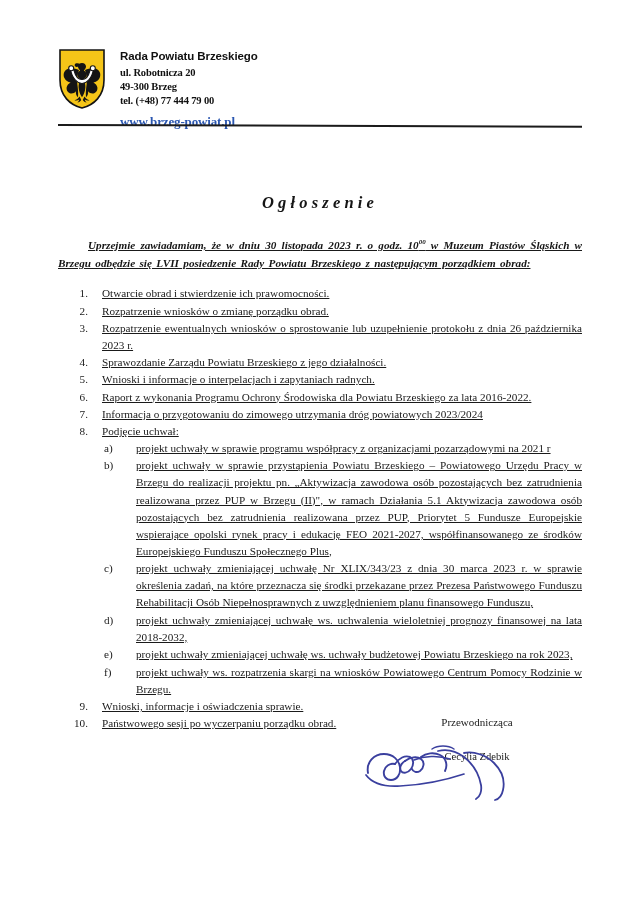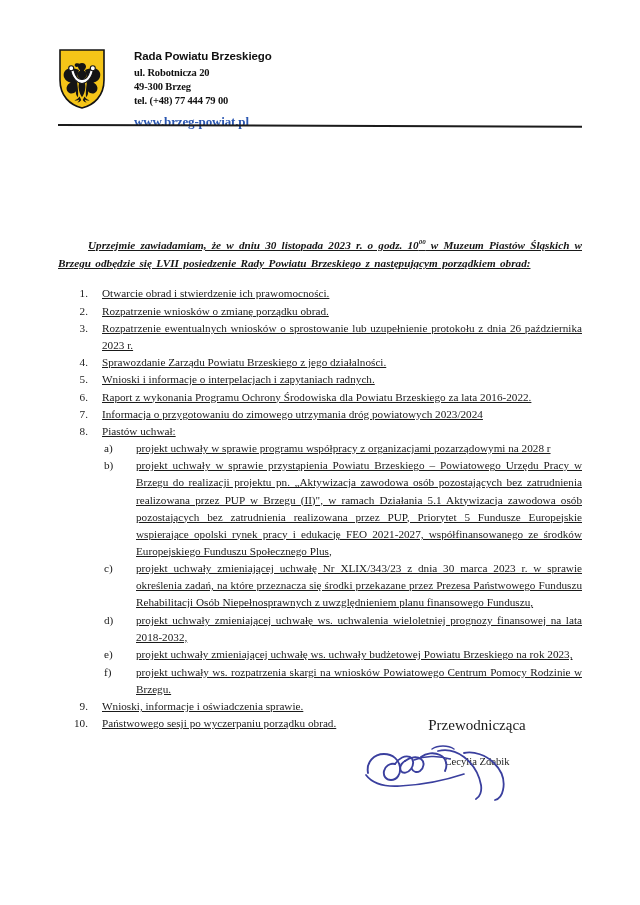--- a/index.html
+++ b/index.html
@@ -24,21 +24,21 @@
   }
 
   
   .letterhead {
     position: absolute;
     left: 58px;
     top: 48px;
     width: 524px;
     display: flex;
     align-items: flex-start;
-    gap: 28px;
+    gap: 14px;
   }
   .crest {
     width: 48px;
     height: 62px;
     flex: 0 0 48px;
     position: relative;
   }
   .crest svg { display: block; width: 48px; height: 62px; }
 
   .org-block {
@@ -175,21 +175,21 @@
 
   
   .signature-block {
     position: absolute;
     left: 372px;
     top: 715px;
     width: 210px;
     text-align: center;
   }
   .sig-role {
-    font-size: 15px;
+    font-size: 11px;
     line-height: 1.35;
     color: #1a1a1a;
     position: relative;
     z-index: 1;
   }
   .sig-name {
     font-size: 10.6px;
     line-height: 1.35;
     color: #1a1a1a;
     margin-top: 20px;
@@ -258,37 +258,38 @@
       <div class="org-name">Rada Powiatu Brzeskiego</div>
       <div class="org-line">ul. Robotnicza 20</div>
       <div class="org-line">49-300 Brzeg</div>
       <div class="org-line">tel. (+48) 77 444 79 00</div>
       <div class="org-url">www.brzeg-powiat.pl</div>
     </div>
   </div>
 
   <div class="rule"></div>
 
+  <div class="doc-title">Ogłoszenie</div>
 
   <div class="body-wrap">
 
     <p class="intro"><span>Uprzejmie zawiadamiam, że w dniu 30 listopada  2023 r.  o godz. 10</span><sup>00</sup><span> w Muzeum Piastów Śląskich w Brzegu  odbędzie  się LVII posiedzenie  Rady  Powiatu  Brzeskiego  z następującym porządkiem  obrad:</span></p>
 
     <ol class="agenda">
       <li>Otwarcie obrad i stwierdzenie ich prawomocności.</li>
       <li>Rozpatrzenie wniosków o zmianę porządku obrad.</li>
       <li>Rozpatrzenie ewentualnych wniosków o sprostowanie lub uzupełnienie protokołu z dnia 26 października 2023 r.</li>
       <li>Sprawozdanie Zarządu Powiatu Brzeskiego z jego działalności.</li>
       <li>Wnioski i informacje o interpelacjach i zapytaniach radnych.</li>
       <li>Raport z wykonania Programu Ochrony Środowiska dla Powiatu Brzeskiego za lata 2016-2022.</li>
       <li>Informacja o przygotowaniu do zimowego utrzymania dróg powiatowych 2023/2024</li>
       <li>
-        <span>Piastów uchwał:</span>
+        <span>Podjęcie uchwał:</span>
         <ol class="sub">
-          <li>projekt uchwały w sprawie programu współpracy z organizacjami pozarządowymi na 2028 r</li>
+          <li>projekt uchwały w sprawie programu współpracy z organizacjami pozarządowymi na 2021 r</li>
           <li>projekt uchwały w sprawie przystąpienia Powiatu Brzeskiego – Powiatowego Urzędu Pracy w Brzegu do realizacji projektu pn. „Aktywizacja zawodowa osób pozostających bez zatrudnienia realizowana przez PUP w Brzegu (II)", w ramach Działania 5.1 Aktywizacja zawodowa osób pozostających bez zatrudnienia realizowana przez PUP, Priorytet 5 Fundusze Europejskie wspierające opolski rynek pracy i edukację FEO 2021-2027, współfinansowanego ze środków Europejskiego Funduszu Społecznego Plus,</li>
           <li>projekt uchwały zmieniającej uchwałę Nr XLIX/343/23 z dnia 30 marca 2023 r. w sprawie określenia zadań, na które przeznacza się środki przekazane przez Prezesa Państwowego Funduszu Rehabilitacji Osób Niepełnosprawnych z uwzględnieniem planu finansowego Funduszu,</li>
           <li>projekt uchwały zmieniającej uchwałę ws. uchwalenia wieloletniej prognozy finansowej na lata 2018-2032,</li>
           <li>projekt uchwały zmieniającej uchwałę ws. uchwały budżetowej Powiatu Brzeskiego na rok 2023,</li>
           <li>projekt uchwały ws. rozpatrzenia skargi na wniosków Powiatowego Centrum Pomocy Rodzinie w Brzegu.</li>
         </ol>
       </li>
       <li>Wnioski, informacje i oświadczenia sprawie.</li>
       <li>Państwowego sesji po wyczerpaniu porządku obrad.</li>
     </ol>

